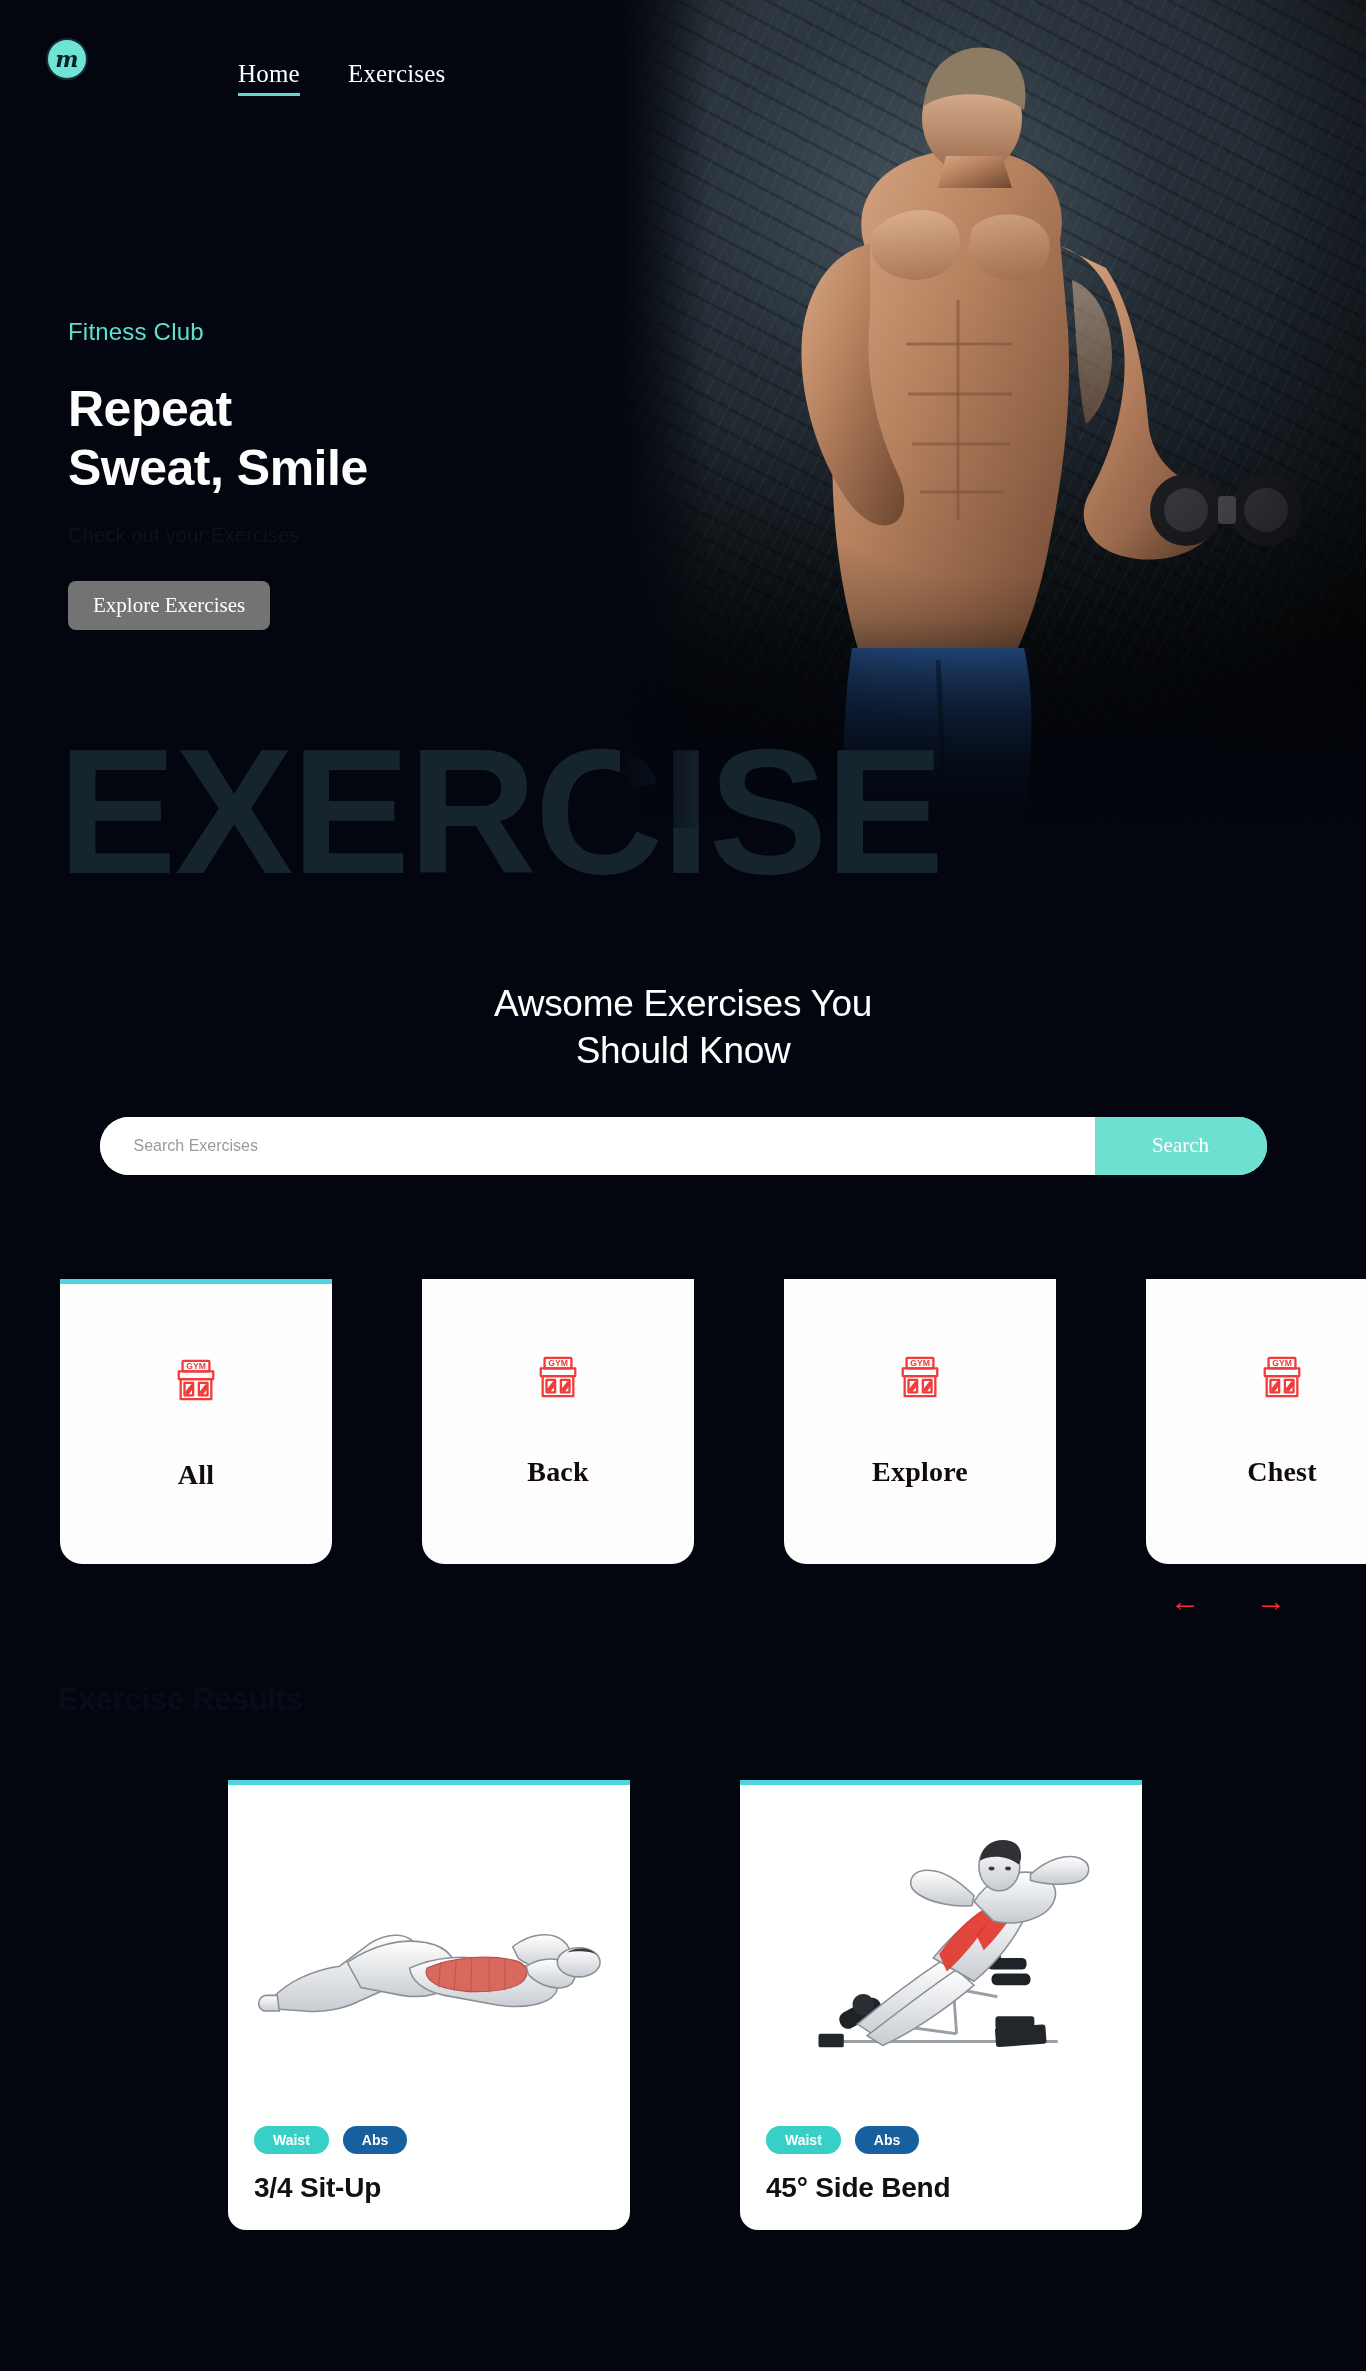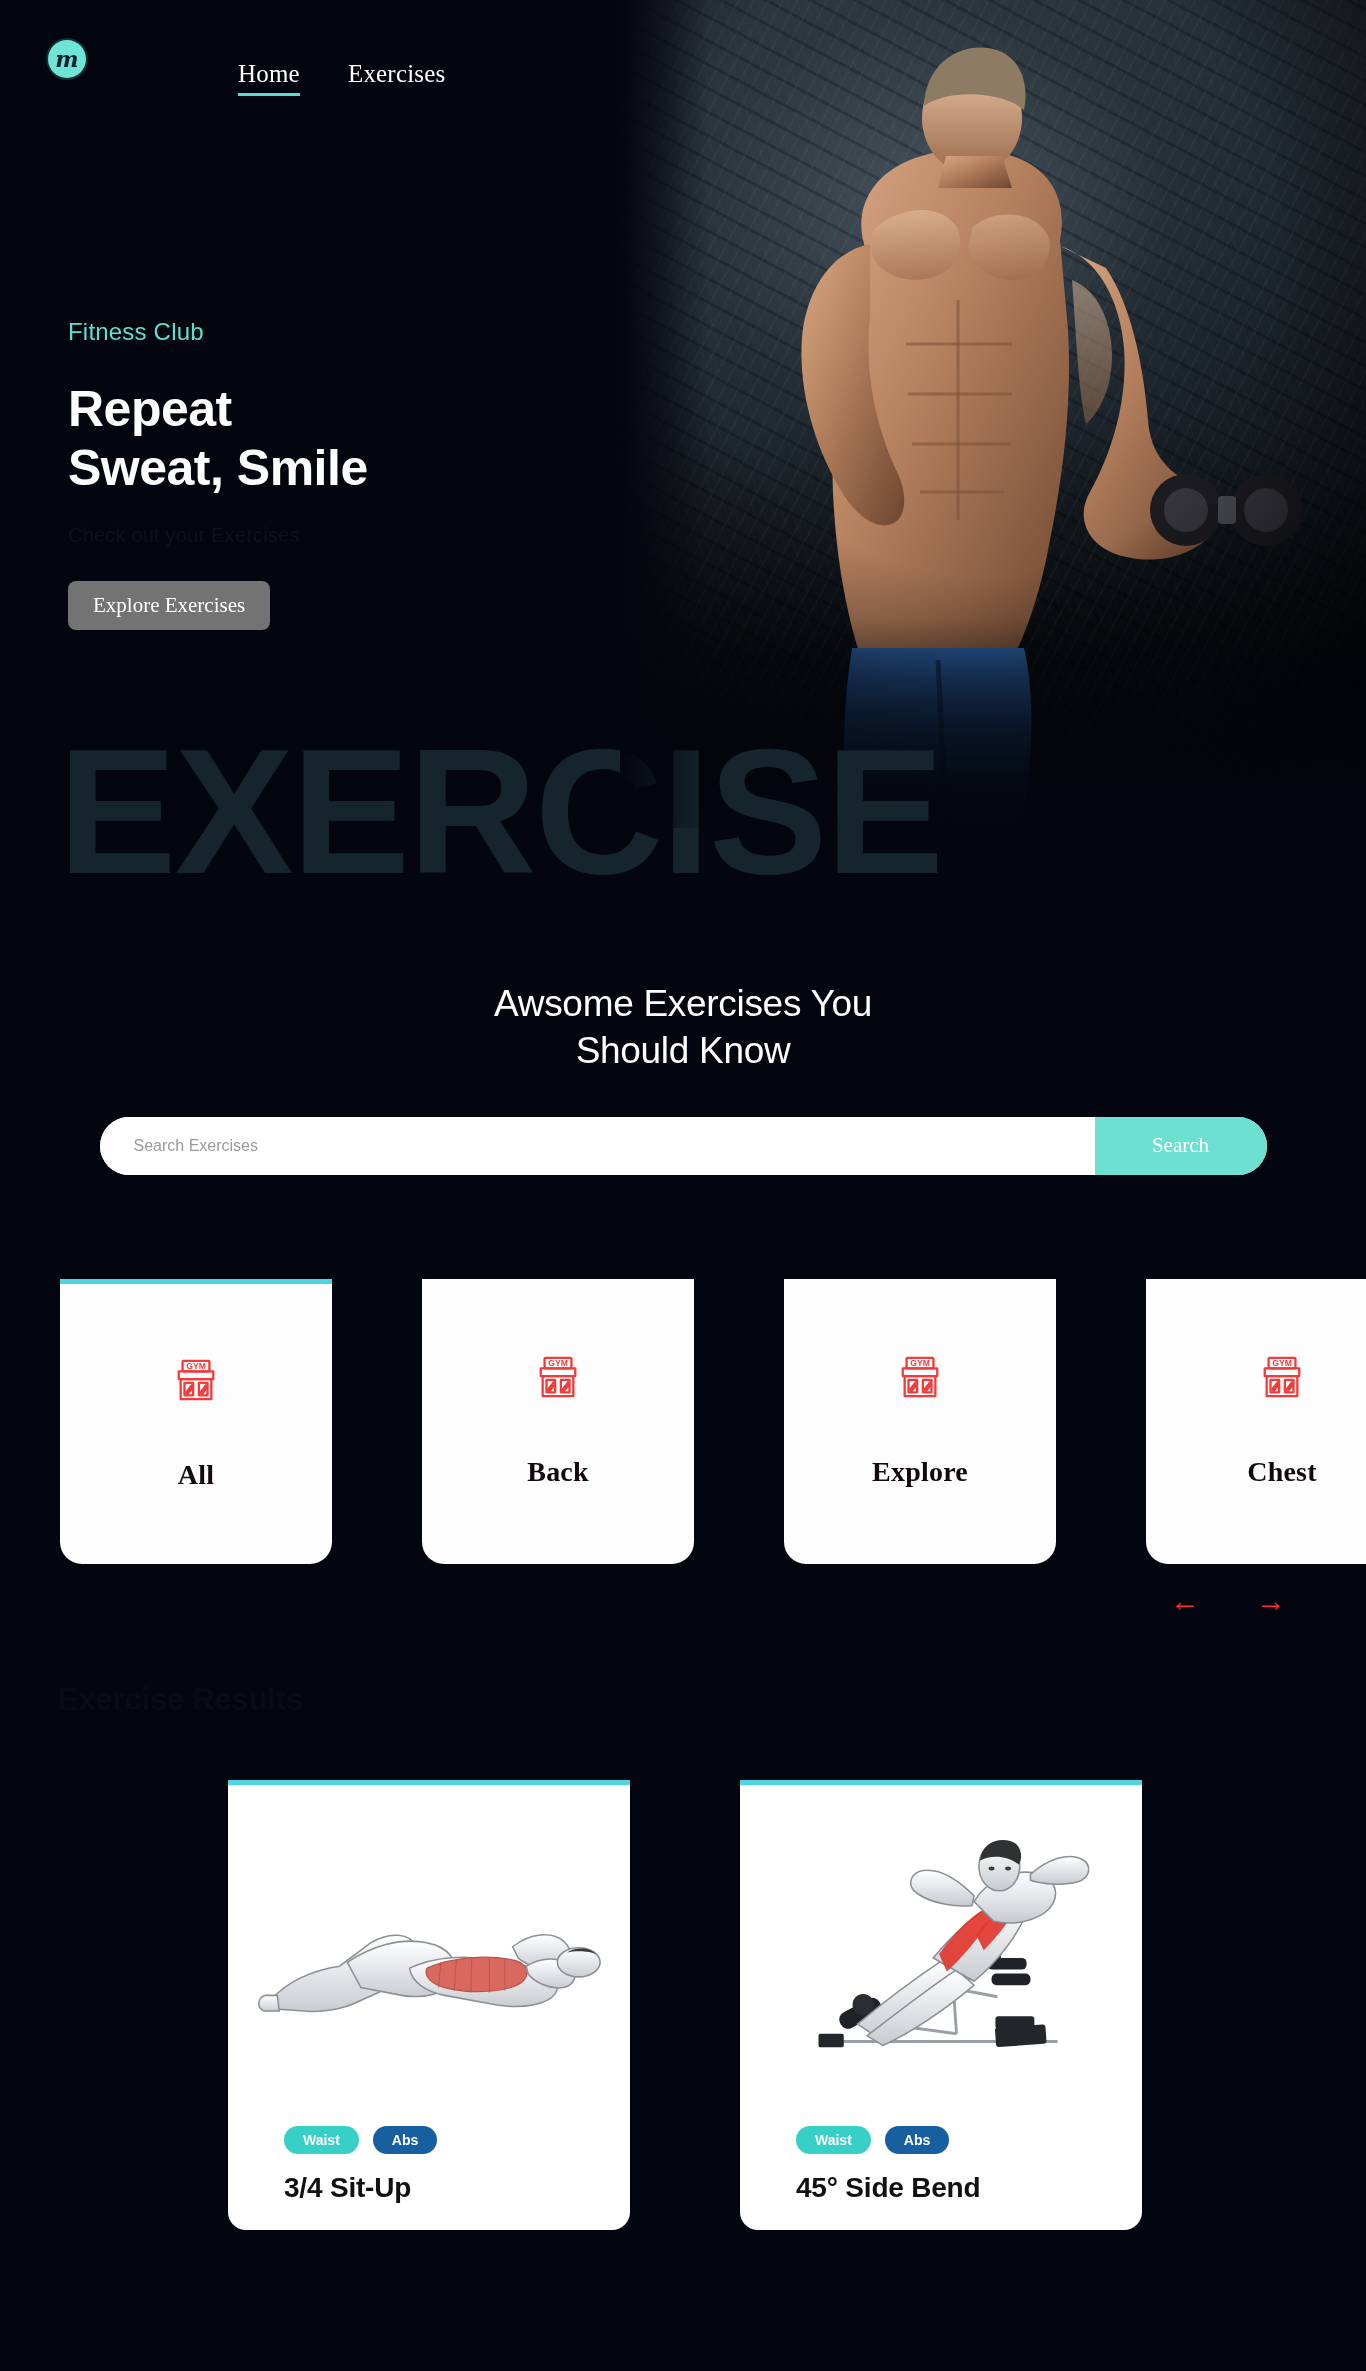--- a/index.html
+++ b/index.html
@@ -119,21 +119,21 @@
     margin-top: 66px; padding-left: 58px; font-size: 31px; font-weight: 700; color: #070c18; letter-spacing: -.2px;
   }
 
   
   .ex-row { margin-top: 62px; display: flex; gap: 110px; padding-left: 228px; }
   .ex-card {
     width: 402px; height: 450px; background: #ffffff; border-radius: 0 0 18px 18px;
     border-top: 5px solid #4ed5e0; display: flex; flex-direction: column; cursor: pointer; overflow: hidden;
   }
   .ex-img { flex: 1; display: flex; align-items: center; justify-content: center; background: #ffffff; padding: 10px; }
-  .ex-meta { padding: 0 26px 26px; margin-left: 30px; }
+  .ex-meta { padding: 0 26px 26px; }
   .pills { display: flex; gap: 14px; margin-bottom: 18px; }
   .pill {
     padding: 7px 19px; border-radius: 18px; color: #ffffff; font-size: 14px; font-weight: 700; line-height: 1;
   }
   .pill.teal { background: #38d0c6; }
   .pill.blue { background: #175f9e; }
   .ex-name { font-size: 28px; font-weight: 700; color: #111111; letter-spacing: -.2px; }
 </style>
 </head>
 <body>

